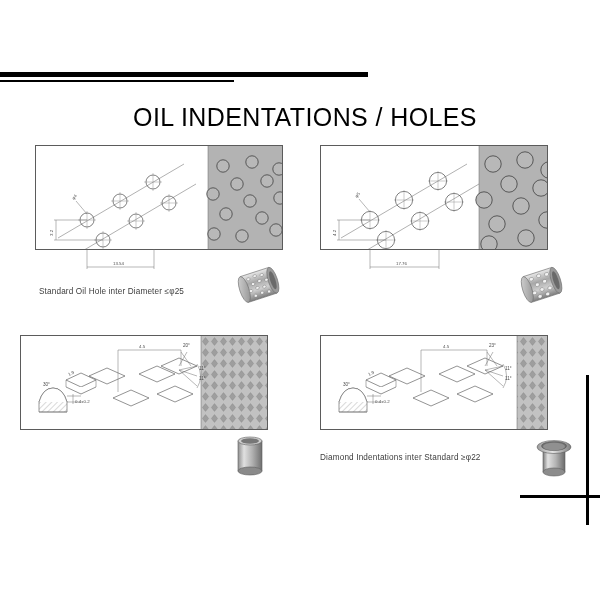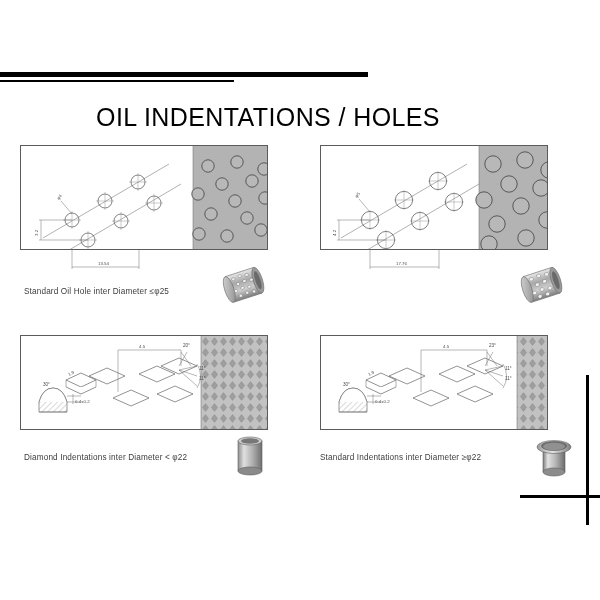--- a/index.html
+++ b/index.html
@@ -41,20 +41,21 @@
     left: 0px;
     top: 103px;
     width: 536px;
     text-align: center;
     font-size: 25px;
     font-weight: 400;
     letter-spacing: 0.4px;
     color: #000000;
     font-family: "Liberation Sans", sans-serif;
     white-space: nowrap;
+    padding-left: 37px;
   }
 
   
   #crosshair-vertical {
     position: absolute;
     left: 586px;
     top: 375px;
     width: 3px;
     height: 150px;
     background: #000000;
@@ -116,21 +117,21 @@
   .diamond-shape { stroke: #4a4a4a; stroke-width: 0.6; fill: #ffffff; }
 </style>
 </head>
 <body>
 
 <div id="rule-thick"></div>
 <div id="rule-thin"></div>
 
 <div id="page-title">OIL INDENTATIONS / HOLES</div>
 
-<div class="figure-block" style="left:20px; top:145px; width:250px; height:165px;">
+<div class="figure-block" style="left:35px; top:145px; width:250px; height:165px;">
 
   <div class="drawing-frame" style="width:248px; height:105px;">
     <svg width="248" height="105" viewBox="0 0 248 105">
 
       <rect class="pattern-panel-fill" x="172" y="0" width="76" height="105"></rect>
       <line class="geo-line" x1="172" y1="0" x2="172" y2="105" stroke="#4a4a4a"></line>
 
       <g>
         <circle class="pattern-circle" cx="187" cy="20" r="6.2"></circle>
         <circle class="pattern-circle" cx="216" cy="16" r="6.2"></circle>
@@ -399,21 +400,20 @@
         <line class="dim-line" x1="18" y1="76" x2="46" y2="76"></line>
         <line class="dim-line" x1="46" y1="60" x2="60" y2="60"></line>
         <line class="dim-line" x1="46" y1="66" x2="60" y2="66"></line>
         <line class="dim-line" x1="52" y1="58" x2="52" y2="68"></line>
         <text class="ang-text" x="22" y="50">30°</text>
         <text class="dim-text" x="54" y="67">0.4±0.2</text>
       </g>
     </svg>
   </div>
 
-  <div class="caption" style="left:4px; top:118px;">Diamond Indentations inter Diameter  &lt; φ22</div>
 
   <div class="product-photo" style="left:210px; top:98px;">
     <svg width="40" height="44" viewBox="0 0 40 44">
       <defs>
         <linearGradient id="metalC" x1="0" y1="0" x2="1" y2="0">
           <stop offset="0%" stop-color="#8f8f8f"></stop>
           <stop offset="25%" stop-color="#e0e0e0"></stop>
           <stop offset="60%" stop-color="#b0b0b0"></stop>
           <stop offset="100%" stop-color="#6f6f6f"></stop>
         </linearGradient>
@@ -483,21 +483,21 @@
         <line class="dim-line" x1="18" y1="76" x2="46" y2="76"></line>
         <line class="dim-line" x1="46" y1="60" x2="60" y2="60"></line>
         <line class="dim-line" x1="46" y1="66" x2="60" y2="66"></line>
         <line class="dim-line" x1="52" y1="58" x2="52" y2="68"></line>
         <text class="ang-text" x="22" y="50">30°</text>
         <text class="dim-text" x="54" y="67">0.4±0.2</text>
       </g>
     </svg>
   </div>
 
-  <div class="caption" style="left:0px; top:118px;">Standard Indentations inter Diameter ≥φ22</div>
+  <div class="caption" style="left:0px; top:118px;">Diamond Indentations inter Standard ≥φ22</div>
 
   <div class="product-photo" style="left:212px; top:95px;">
     <svg width="48" height="52" viewBox="0 0 48 52">
       <defs>
         <linearGradient id="metalD" x1="0" y1="0" x2="1" y2="0">
           <stop offset="0%" stop-color="#7d7d7d"></stop>
           <stop offset="22%" stop-color="#e2e2e2"></stop>
           <stop offset="58%" stop-color="#b4b4b4"></stop>
           <stop offset="100%" stop-color="#6a6a6a"></stop>
         </linearGradient>

